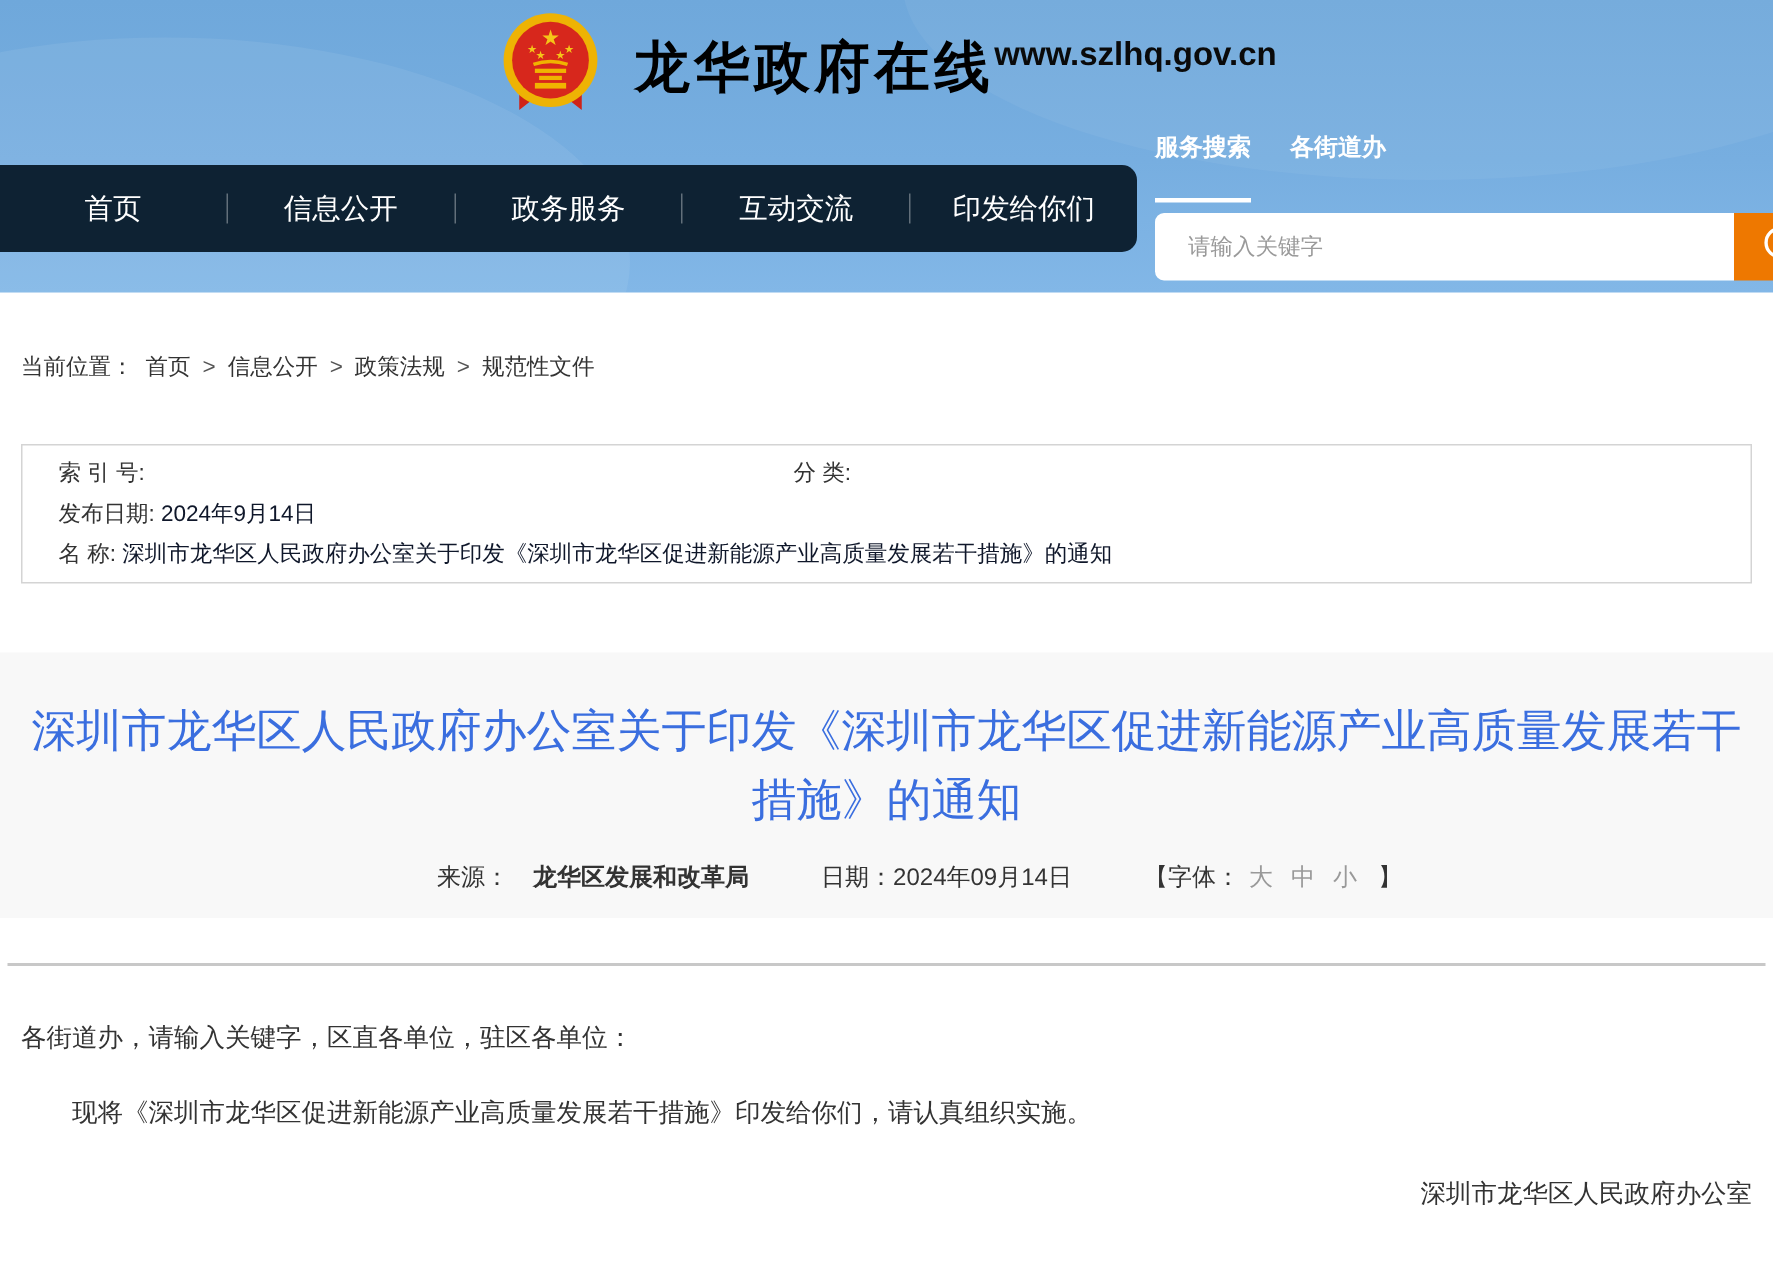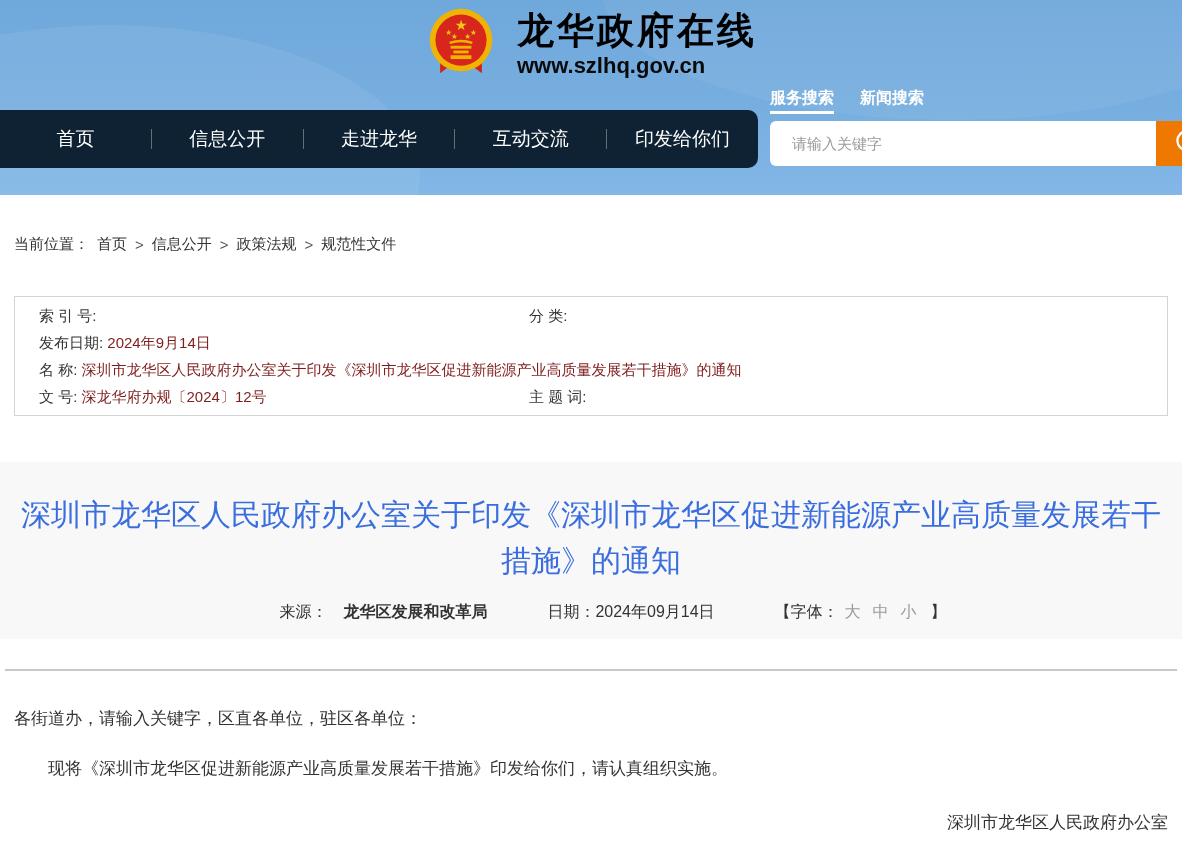--- a/index.html
+++ b/index.html
@@ -23,39 +23,39 @@
   .top-header::after {
     content: ''; position: absolute; right: -120px; top: -140px;
     width: 700px; height: 260px; border-radius: 50%;
     background: rgba(255,255,255,0.05);
   }
   .brand {
     position: absolute; top: 6px; left: 0; right: 0;
     display: flex; justify-content: center; align-items: center; gap: 20px;
     z-index: 2;
   }
-  .brand-text { display: flex; flex-direction: column; }
+  .brand-text { display: flex; }
   .site-title { font-size: 37px; font-weight: bold; color: #000; letter-spacing: 3px; line-height: 44px; }
   .site-url   { font-size: 22px; font-weight: bold; color: #0a0a0a; line-height: 26px; }
 
   .navbar {
     position: absolute; top: 110px; left: 0; width: 758px; height: 58px;
     background: #0e2233; border-radius: 0 10px 10px 0;
     display: flex; align-items: center; z-index: 3;
   }
   .nav-item {
     flex: 1; text-align: center; color: #fff; font-size: 19px;
     cursor: pointer; white-space: nowrap;
   }
   .nav-sep { width: 1px; height: 20px; background: rgba(255,255,255,0.35); }
 
   .search-area { position: absolute; top: 88px; left: 770px; width: 450px; z-index: 3; }
   .search-tabs { display: flex; gap: 26px; }
   .search-tab {
-    color: #fff; font-size: 16px; font-weight: bold; padding-bottom: 2px; cursor: pointer;
+    color: #fff; font-size: 16px; font-weight: bold; padding-bottom: 23px; cursor: pointer;
     border-bottom: 3px solid transparent;
   }
   .search-tab.active { border-bottom-color: #fff; }
   .search-box { display: flex; margin-top: 7px; height: 45px; }
   .search-input {
     width: 429px; border: none; outline: none;
     border-radius: 6px 0 0 6px; padding: 0 22px; font-size: 15px; color: #333;
   }
   .search-input::placeholder { color: #9a9a9a; }
   .search-btn {
@@ -72,34 +72,34 @@
   .crumb-sep { color: #555; }
 
   
   .meta-box {
     margin: 42px 14px 0; border: 1px solid #d4d4d4;
     padding: 5px 24px; font-size: 15px; color: #333; line-height: 27px;
   }
   .meta-row { display: flex; align-items: center; }
   .meta-cell-left { width: 490px; }
   .meta-label { color: #333; }
-  .meta-value { color: #7f1d1d; margin-top: 36px; }
+  .meta-value { color: #0f172a; margin-top: 36px; }
 
   
   .title-band { margin-top: 46px; background: #f8f8f8; padding: 30px 16px 16px; }
   .article-title {
     margin: 0 auto; max-width: 1150px; font-size: 30px; font-weight: normal;
     color: #3a6edf; text-align: center; line-height: 46px;
   }
   .article-meta {
     margin-top: 18px; display: flex; justify-content: center; align-items: center;
     font-size: 16px; color: #333;
   }
   .meta-group { display: flex; align-items: center; margin-left: 44px; }
-  .meta-group + .meta-group { margin-left: 60px; align-items: center; }
+  .meta-group + .meta-group { margin-left: 48px; align-items: center; }
   .source-value { margin-left: 16px; font-weight: bold; }
   .font-size-option { color: #999; margin: 0 6px; cursor: pointer; }
   .font-bracket-close { margin-left: 8px; }
 
   
   .divider { border: none; border-top: 2px solid #c8c8c8; margin: 30px 5px 0; }
   .article-body { margin: 36px 14px 0; font-size: 17px; color: #333; }
   .para-salutation { margin: 0; }
   .para-main { margin: 27px 0 12px; text-indent: 2em; }
   .signature { margin-top: 31px; text-align: right; }
@@ -129,31 +129,31 @@
       <span class="site-title">龙华政府在线</span>
       <span class="site-url">www.szlhq.gov.cn</span>
     </span>
   </div>
 
   <nav class="navbar">
     <a class="nav-item">首页</a>
     <span class="nav-sep"></span>
     <a class="nav-item">信息公开</a>
     <span class="nav-sep"></span>
-    <a class="nav-item">走进龙华</a>
+    <a class="nav-item">政务服务</a>
     <span class="nav-sep"></span>
     <a class="nav-item">互动交流</a>
     <span class="nav-sep"></span>
     <a class="nav-item">印发给你们</a>
   </nav>
 
   <div class="search-area">
     <div class="search-tabs">
       <span class="search-tab active">服务搜索</span>
-      <span class="search-tab">新闻搜索</span>
+      <span class="search-tab">各街道办</span>
     </div>
     <div class="search-box">
       <input class="search-input" type="text" placeholder="请输入关键字" style="">
       <button class="search-btn">
         <span>
           <svg width="30" height="30" viewBox="0 0 24 24">
             <circle cx="11" cy="11" r="7.5" fill="none" stroke="#fff" stroke-width="1.8"></circle>
             <line x1="16.5" y1="16.5" x2="21.5" y2="21.5" stroke="#fff" stroke-width="1.8"></line>
           </svg>
         </span>
@@ -189,30 +189,20 @@
       <span class="meta-label">发布日期:</span>
       <span class="meta-value">2024年9月14日</span>
     </div>
   </div>
   <div class="meta-row">
     <div>
       <span class="meta-label">名 称:</span>
       <span class="meta-value">深圳市龙华区人民政府办公室关于印发《深圳市龙华区促进新能源产业高质量发展若干措施》的通知</span>
     </div>
   </div>
-  <div class="meta-row">
-    <div class="meta-cell-left">
-      <span class="meta-label">文 号:</span>
-      <span class="meta-value">深龙华府办规〔2024〕12号</span>
-    </div>
-    <div>
-      <span class="meta-label">主 题 词:</span>
-      <span class="meta-value"></span>
-    </div>
-  </div>
 </div>
 
 <section class="title-band">
   <h1 class="article-title">深圳市龙华区人民政府办公室关于印发《深圳市龙华区促进新能源产业高质量发展若干措施》的通知</h1>
   <div class="article-meta">
     <span class="meta-group">
       <span>来源：</span>
       <span class="source-value">龙华区发展和改革局</span>
     </span>
     <span class="meta-group">

